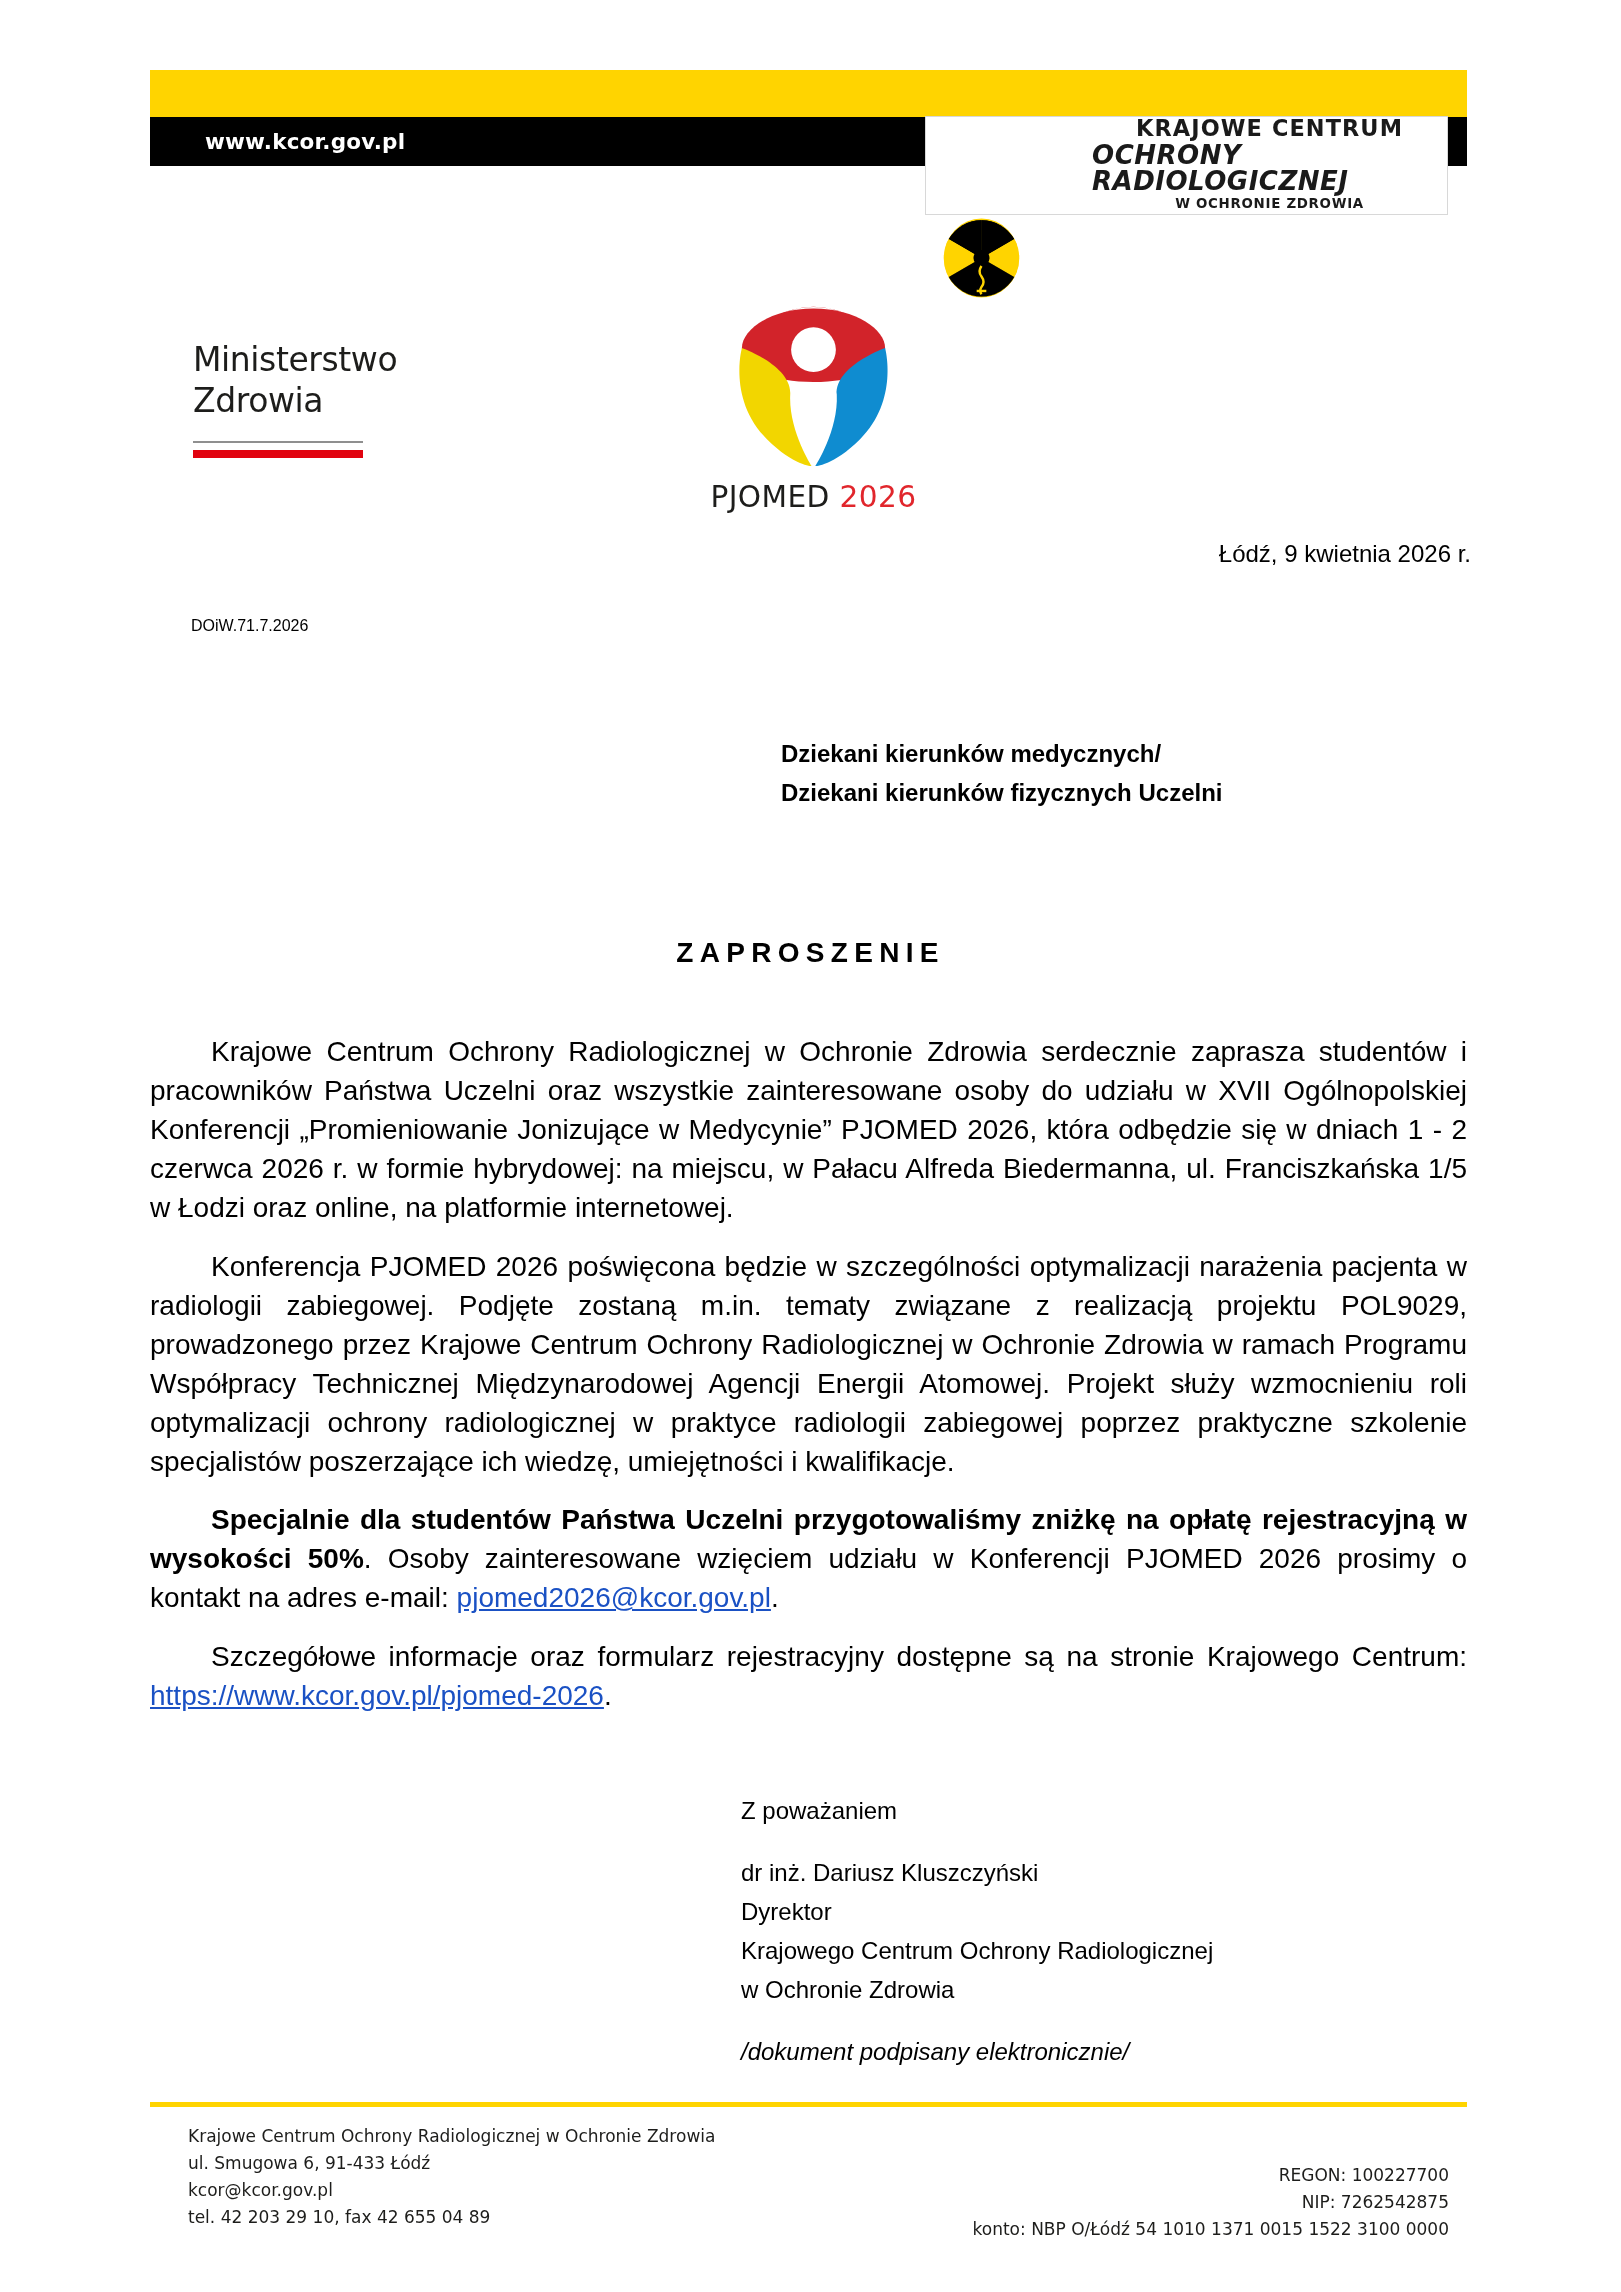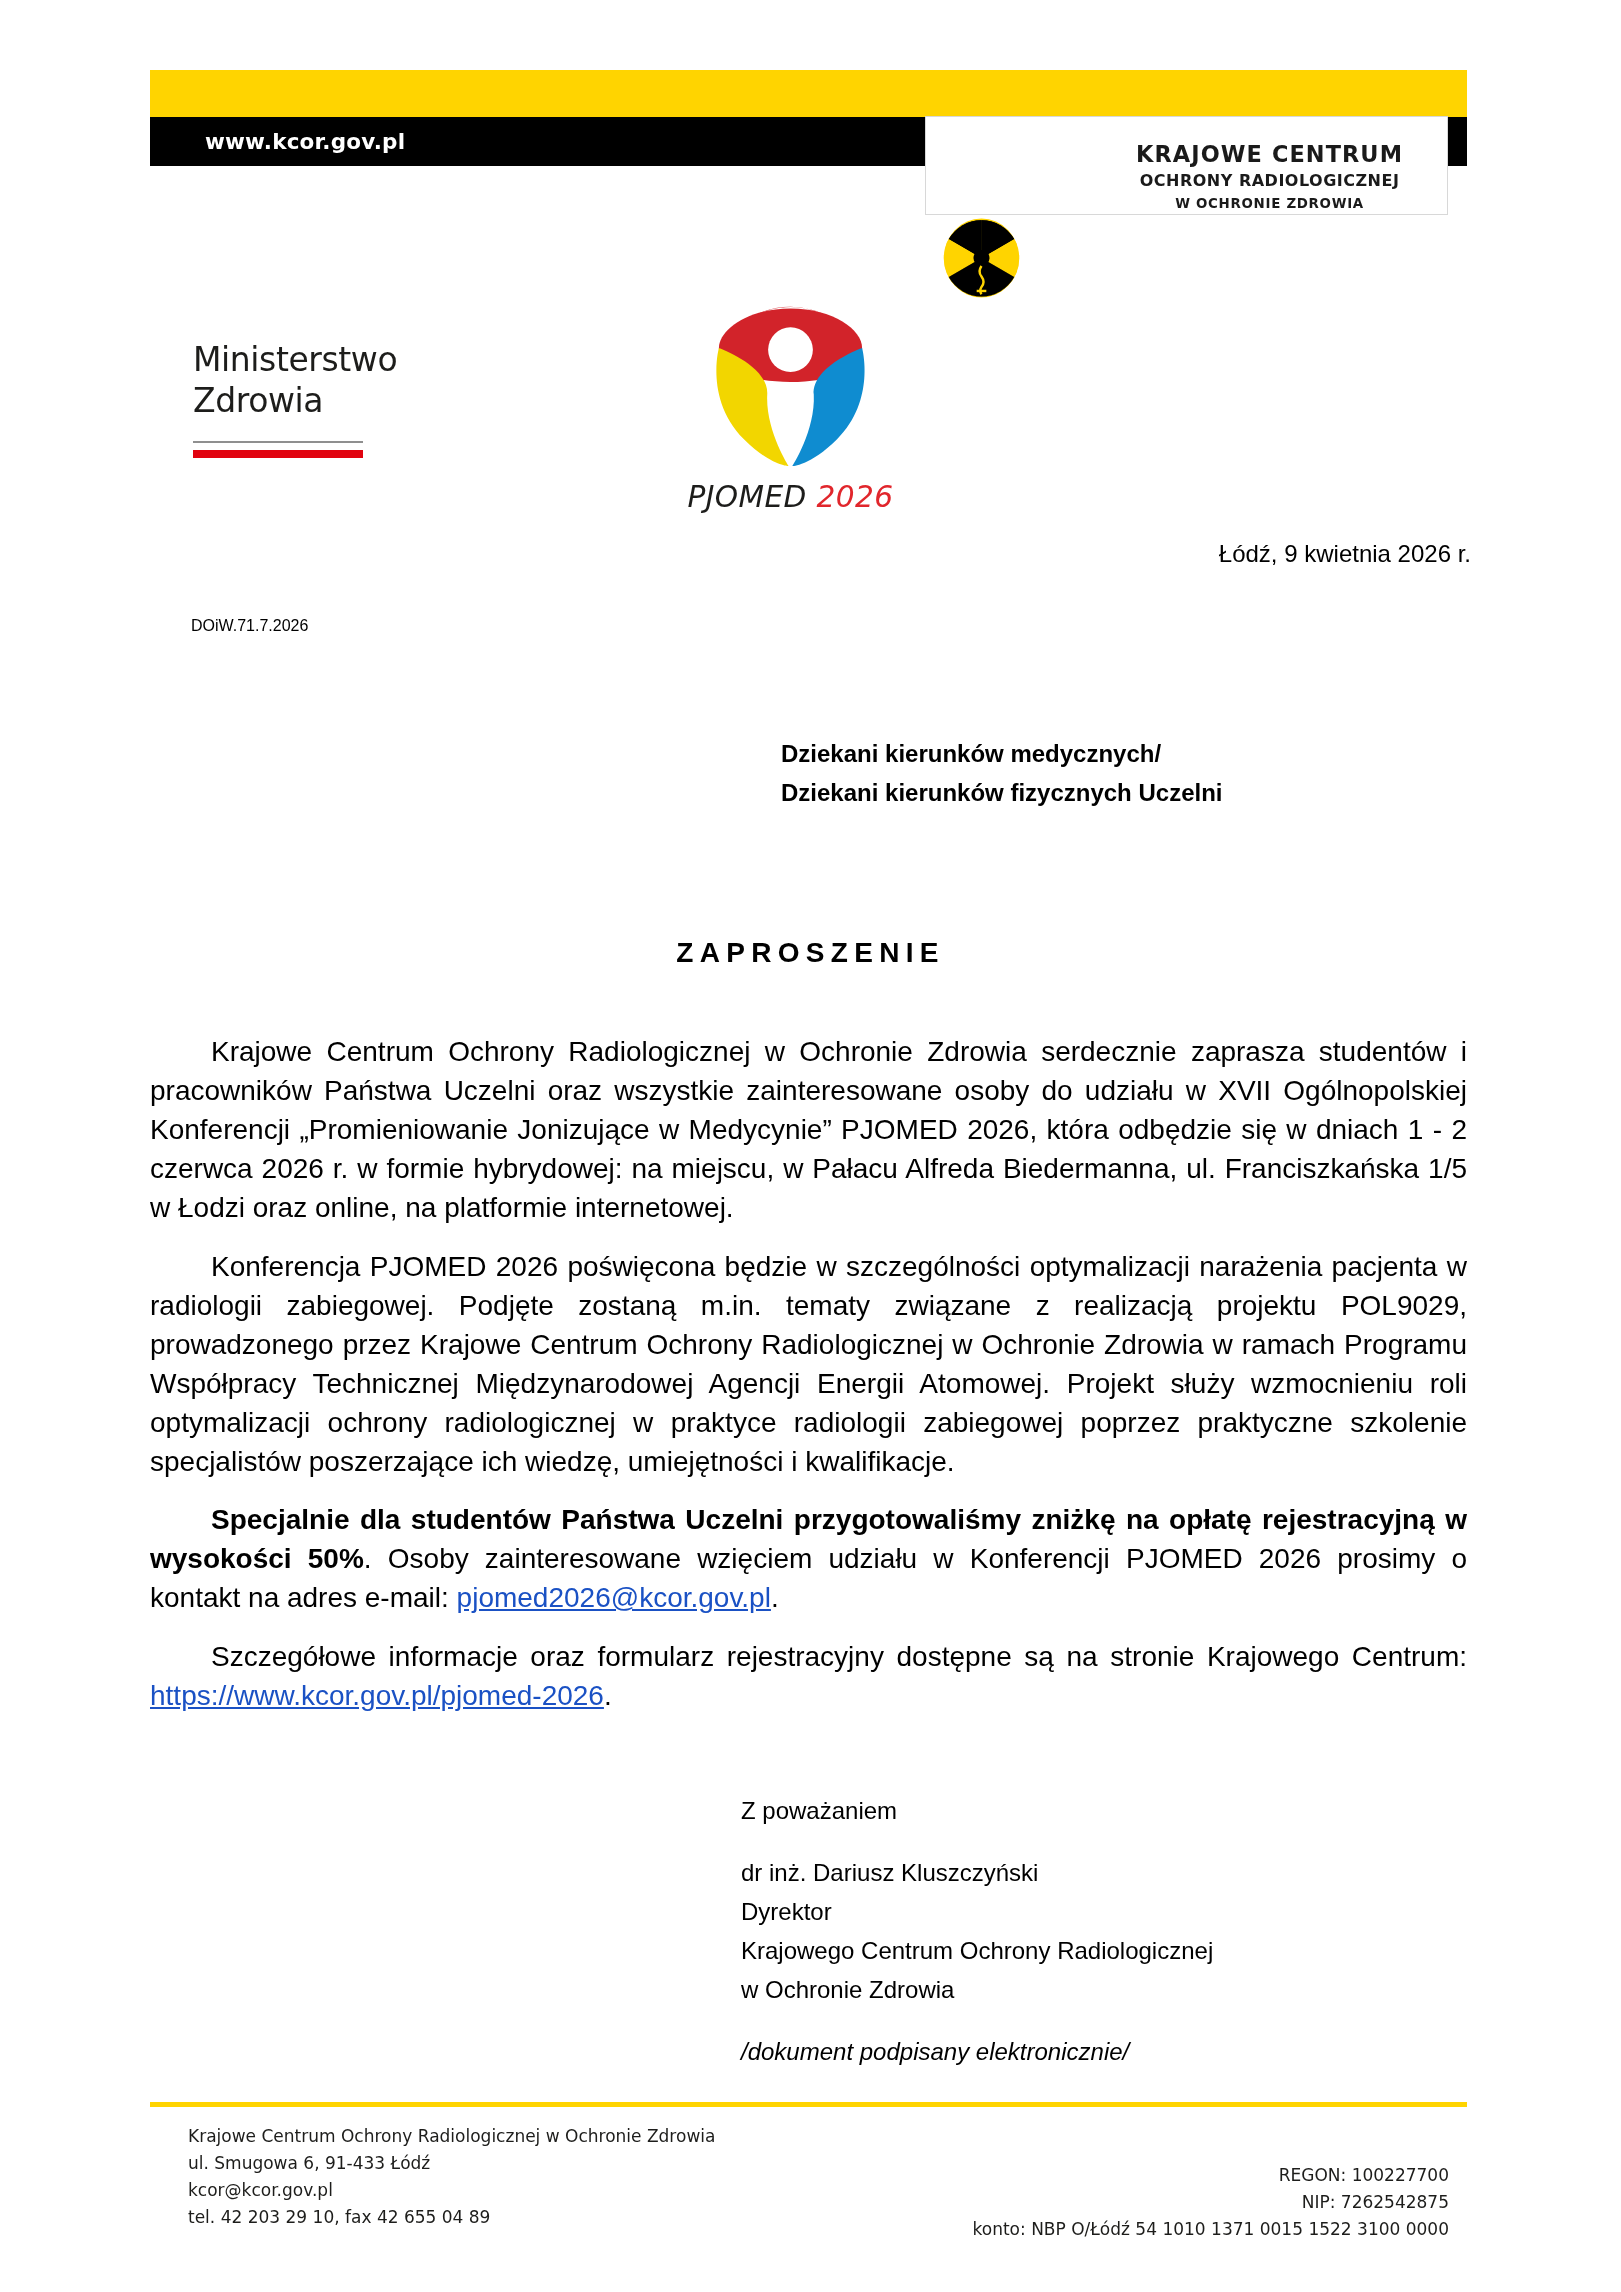--- a/index.html
+++ b/index.html
@@ -98,24 +98,25 @@
     font-family: "DejaVu Sans", sans-serif;
     font-weight: 700;
     font-size: 22.4px;
     letter-spacing: 1.1px;
     color: #1a1a1a;
     line-height: 27px;
   }
   .kcor-l2 {
     font-family: "DejaVu Sans", sans-serif;
     font-weight: 700;
-    font-size: 16px;
+    font-size: 26px;
     letter-spacing: 0.5px;
     color: #1a1a1a;
     line-height: 26px;
+    font-style: italic;
   }
   .kcor-l3 {
     font-family: "DejaVu Sans", sans-serif;
     font-weight: 700;
     font-size: 13.4px;
     letter-spacing: 0.7px;
     color: #1a1a1a;
     line-height: 19.7px;
   }
 
@@ -143,24 +144,23 @@
   .ministry-rule-red {
     margin-top: 6.3px;
     width: 170px;
     height: 8px;
     background: #e1030f;
   }
 
   
   .pjomed {
     position: absolute;
-    left: 665px;
+    left: 688px;
     top: 296px;
     width: 251px;
-    font-style: italic;
   }
   .pjomed-mark {
     width: 179px;
     height: 179px;
     margin: 0 auto;
     position: relative;
   }
   .pjomed-word {
     margin-top: 3.6px;
     text-align: center;

